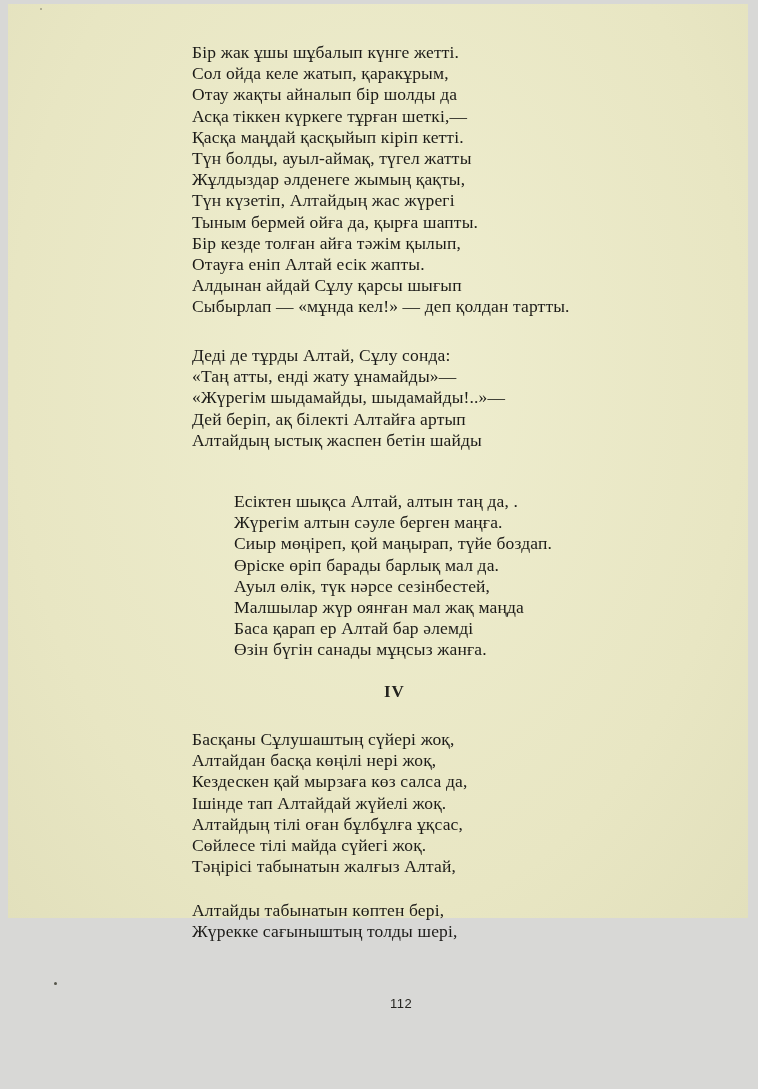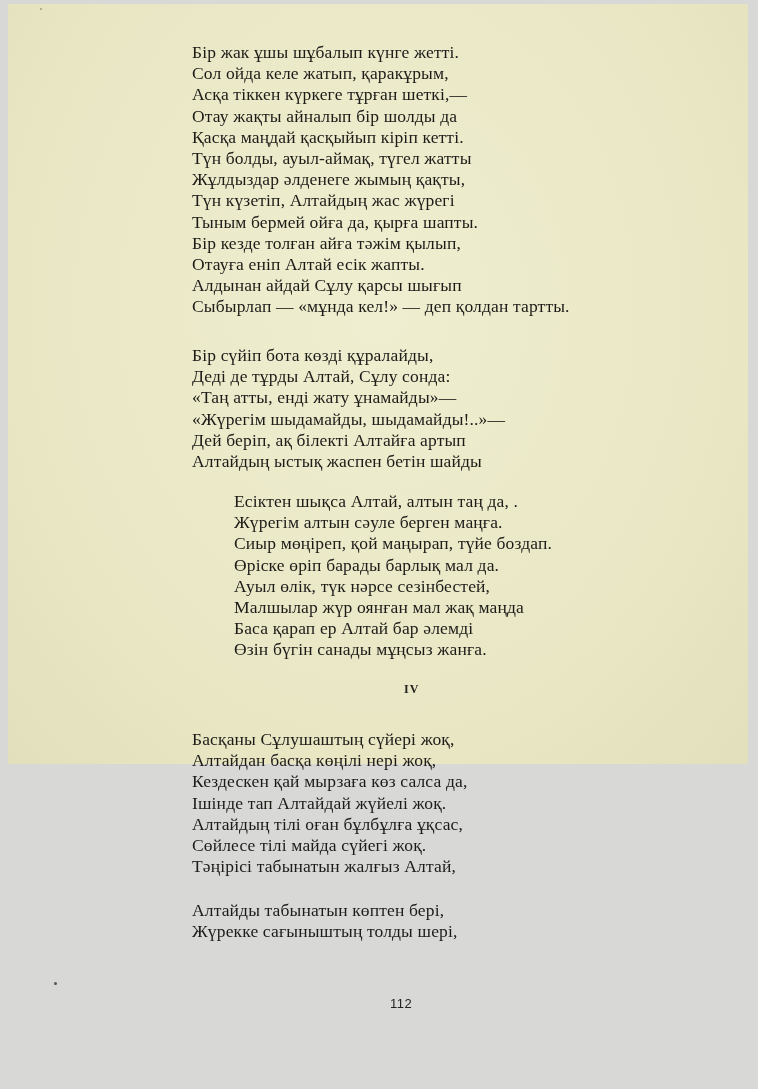--- a/index.html
+++ b/index.html
@@ -8,44 +8,44 @@
       width: 758px;
       height: 1089px;
       overflow: hidden;
       background: #d8d8d6;
     }
     .page {
       position: absolute;
       left: 8px;
       top: 4px;
       width: 740px;
-      height: 760px;
+      height: 914px;
       background: #ecebc9;
       background-image: radial-gradient(ellipse at 50% 40%, #efeed0 0%, #e8e6c3 70%, #e2e0bc 100%);
     }
     .text {
       position: absolute;
       left: 184px;
       font-family: "Liberation Serif", serif;
       font-size: 17.5px;
       line-height: 21.2px;
       color: #1c1b18;
       letter-spacing: 0.15px;
       white-space: nowrap;
     }
     .line {
       display: block;
       height: 21.2px;
     }
     .chapter {
       position: absolute;
-      left: 396px;
+      left: 376px;
       top: 678px;
       font-family: "Liberation Serif", serif;
-      font-size: 12px;
+      font-size: 17px;
       font-weight: bold;
       color: #24231f;
       letter-spacing: 1px;
     }
     .page-number {
       position: absolute;
       left: 382px;
       top: 992px;
       font-family: "Liberation Sans", sans-serif;
       font-size: 13px;
@@ -62,35 +62,34 @@
     }
   </style>
 </head>
 <body>
 
 <div class="page">
 
   <div class="text" style="top:38px;">
     <span class="line">Бір жак ұшы шұбалып күнге жетті.</span>
     <span class="line">Сол ойда келе жатып, қаракұрым,</span>
+    <span class="line">Отау жақты айналып бір шолды да</span>
     <span class="line">Асқа тіккен күркеге тұрған шеткі,—</span>
-    <span class="line">Отау жақты айналып бір шолды да</span>
     <span class="line">Қасқа маңдай қасқыйып кіріп кетті.</span>
     <span class="line">Түн болды, ауыл-аймақ, түгел жатты</span>
     <span class="line">Жұлдыздар әлденеге жымың қақты,</span>
     <span class="line">Түн күзетіп, Алтайдың жас жүрегі</span>
     <span class="line">Тыным бермей ойға да, қырға шапты.</span>
     <span class="line">Бір кезде толған айға тәжім қылып,</span>
     <span class="line">Отауға еніп Алтай есік жапты.</span>
     <span class="line">Алдынан айдай Сұлу қарсы шығып</span>
     <span class="line">Сыбырлап — «мұнда кел!» — деп қолдан тартты.</span>
   </div>
 
   <div class="text" style="top:341px;">
-    <span class="line">Бір сүйіп бота көзді құралайды,</span>
     <span class="line">Деді де тұрды Алтай, Сұлу сонда:</span>
     <span class="line">«Таң атты, енді жату ұнамайды»—</span>
     <span class="line">«Жүрегім шыдамайды, шыдамайды!..»—</span>
     <span class="line">Дей беріп, ақ білекті Алтайға артып</span>
     <span class="line">Алтайдың ыстық жаспен бетін шайды</span>
   </div>
 
   <div class="text" style="top:487px;margin-left:42px;">
     <span class="line">Есіктен шықса Алтай, алтын таң да, .</span>
     <span class="line">Жүрегім алтын сәуле берген маңға.</span>

